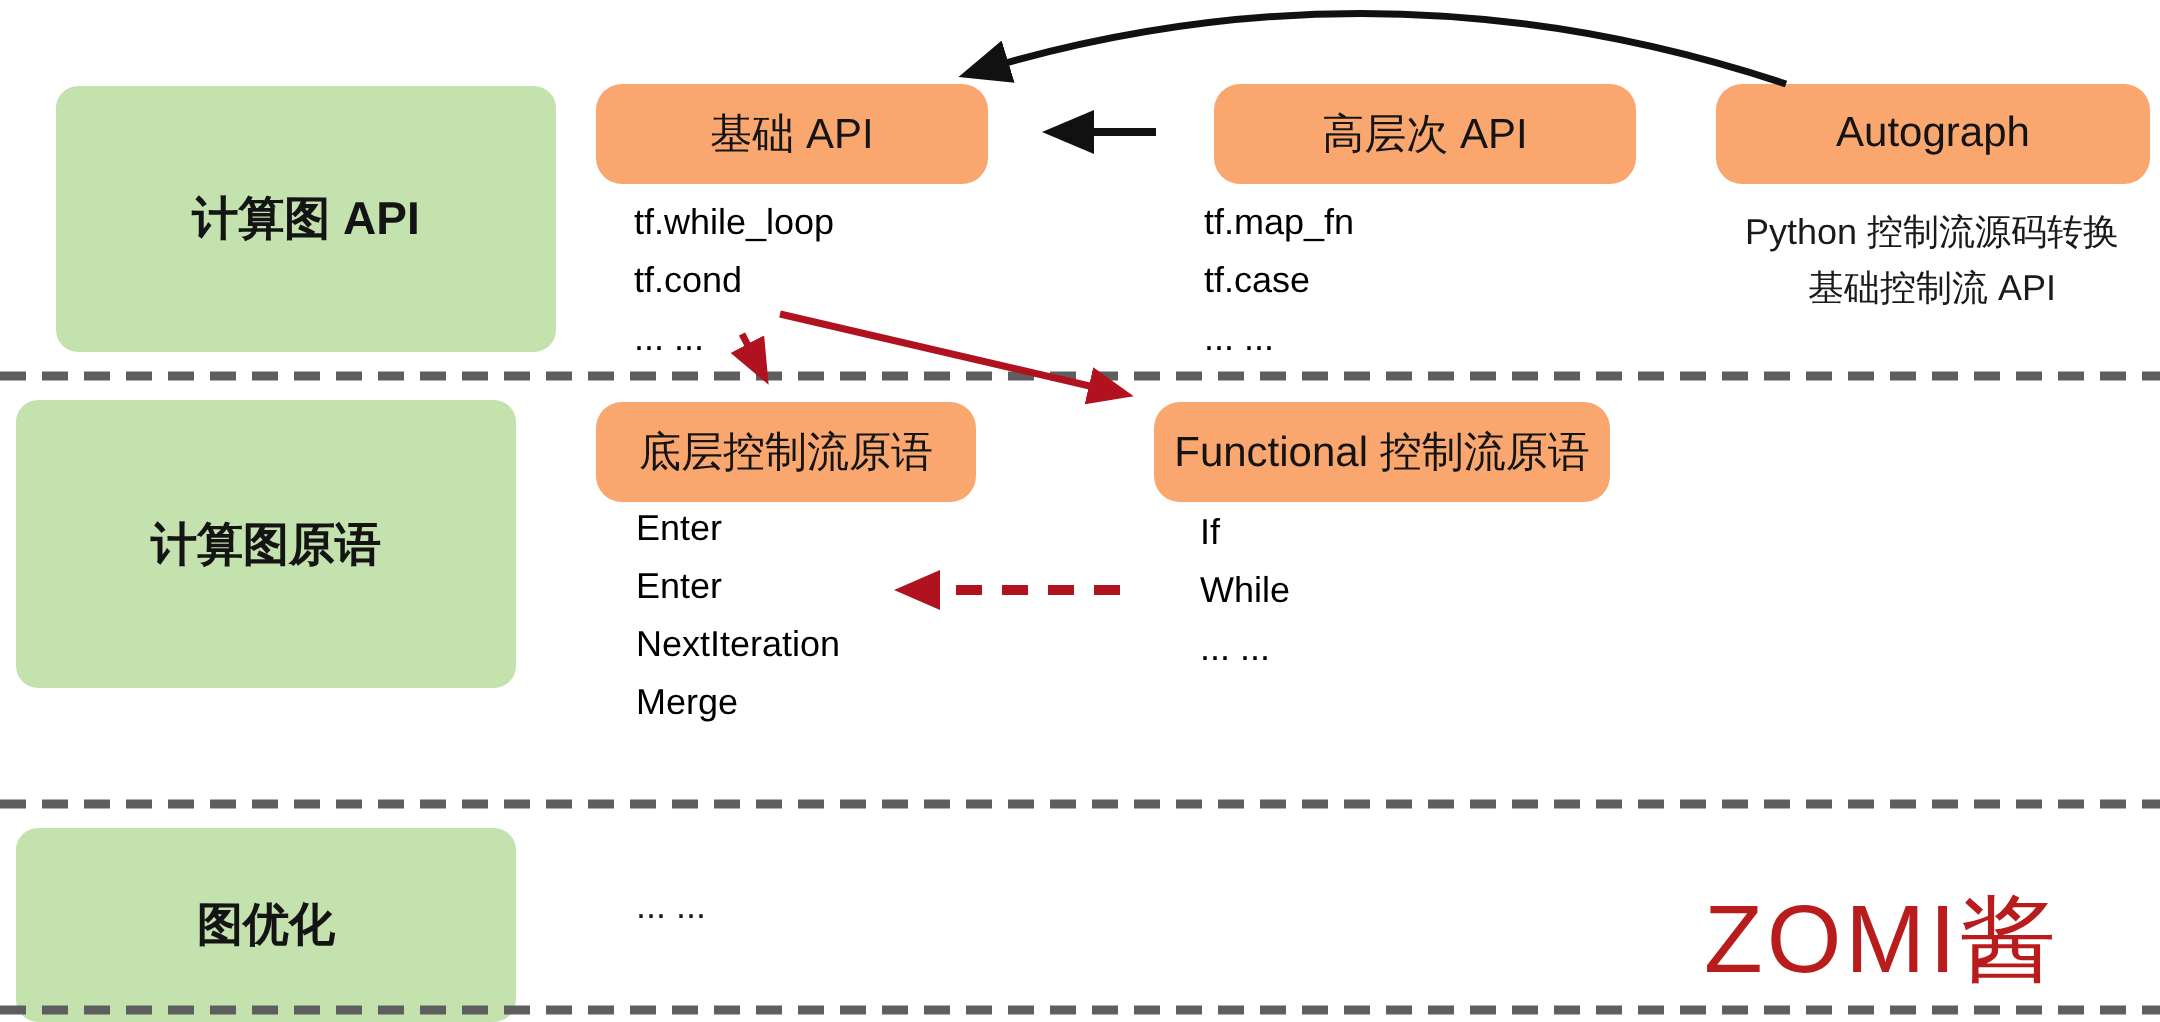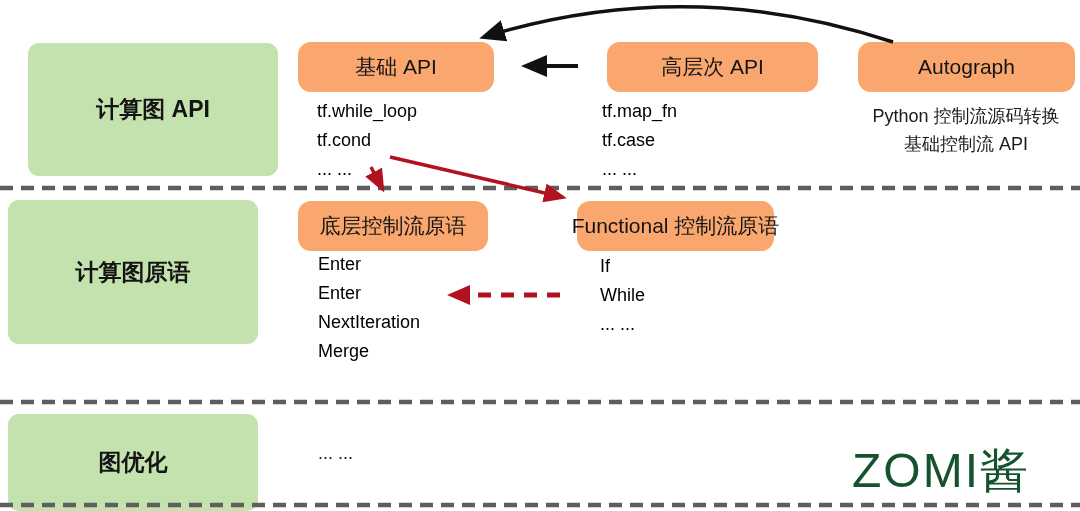--- a/index.html
+++ b/index.html
@@ -41,21 +41,21 @@
     align-items: center;
     justify-content: center;
     font-size: 21px;
     color: #141414;
     white-space: nowrap;
   }
   .ob-basic      { left: 298px; top: 42px;  width: 196px; }
   .ob-high       { left: 577px; top: 42px;  width: 211px; margin-left: 30px; }
   .ob-autograph  { left: 858px; top: 42px;  width: 217px; }
   .ob-lowlevel   { left: 298px; top: 201px; width: 190px; }
-  .ob-functional { left: 577px; top: 201px; width: 197px; }
+  .ob-functional { left: 577px; top: 201px; width: 228px; }
 
   
   .item-list {
     position: absolute;
     font-size: 18px;
     line-height: 29px;
     color: #000000;
     white-space: nowrap;
   }
   .list-basic { left: 317px; top: 97px; }
@@ -83,21 +83,21 @@
     line-height: 20px;
     color: #1a1a1a;
   }
 
   .watermark {
     position: absolute;
     left: 852px;
     top: 447px;
     font-size: 48px;
     line-height: 48px;
-    color: #14532d;
+    color: #b91c1c;
     letter-spacing: 2px;
     white-space: nowrap;
   }
 
   svg.overlay {
     position: absolute;
     left: 0; top: 0;
     width: 1080px; height: 511px;
     pointer-events: none;
   }

